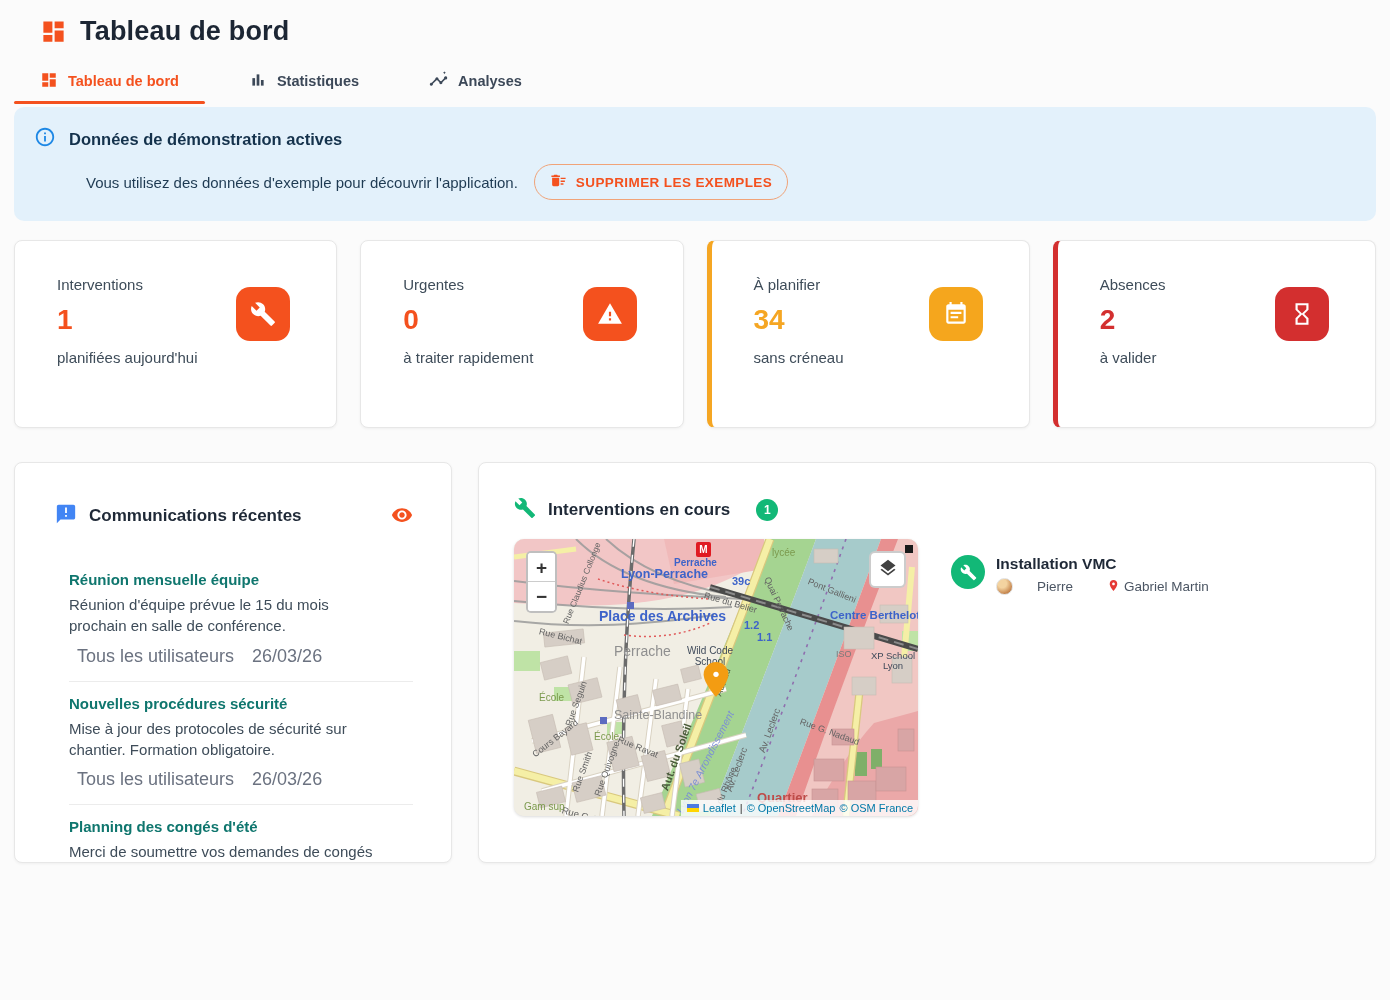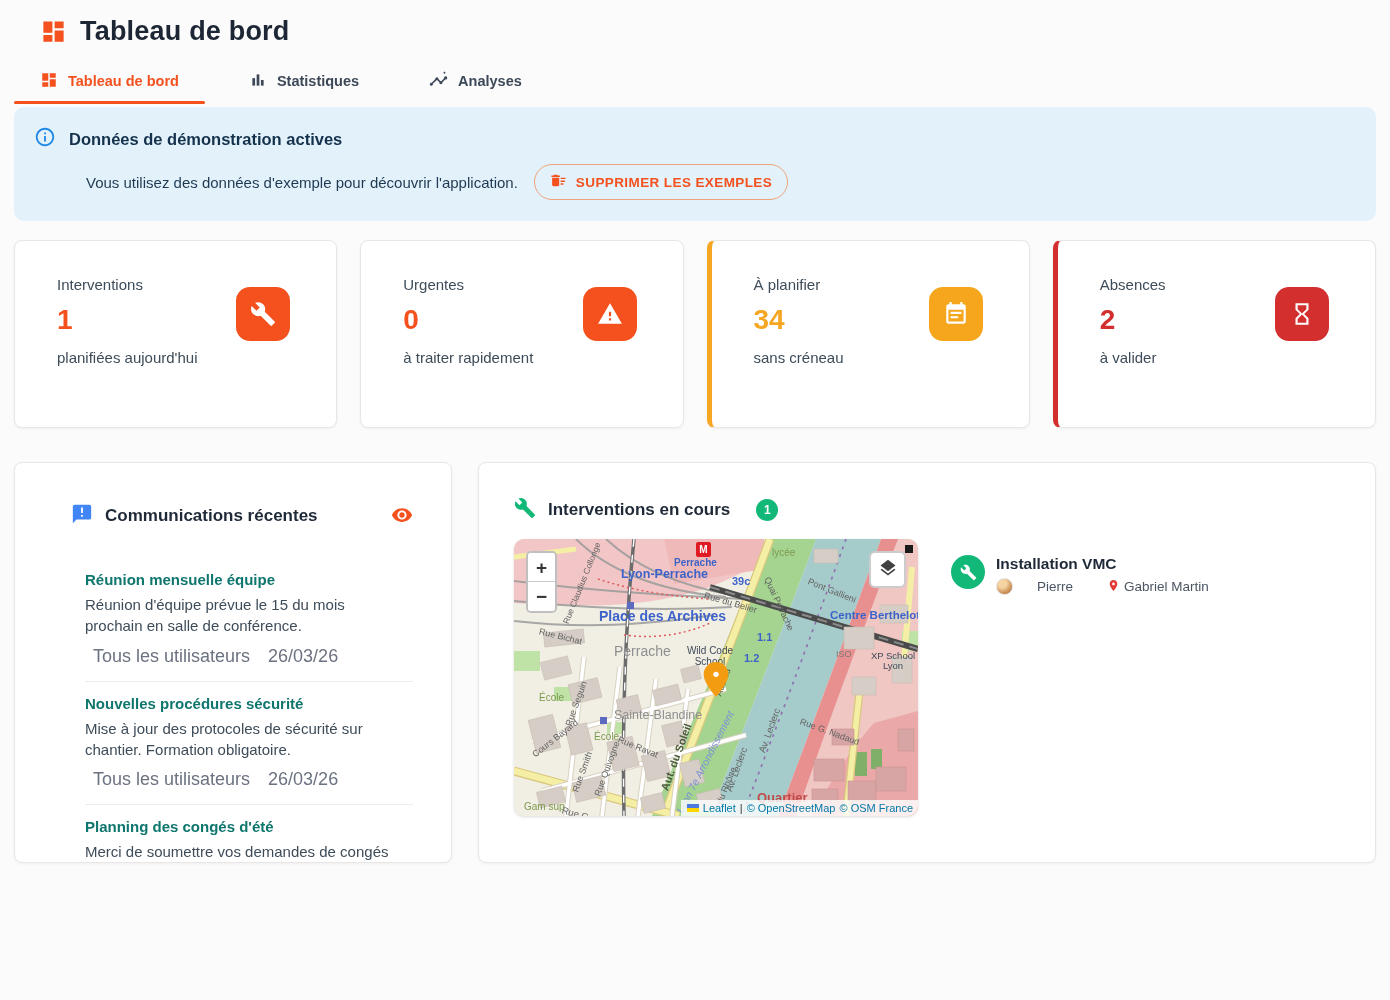--- a/index.html
+++ b/index.html
@@ -37,21 +37,21 @@
   .s-sub { font-size:15px; color:#3E4C59; margin-top:13px; }
   .s-ico { position:absolute; right:46px; top:46px; width:54px; height:54px; border-radius:14px; display:flex; align-items:center; justify-content:center; }
   .bg-orange { background:#F4511E; } .bg-amber { background:#F5A61D; } .bg-red { background:#D32F2F; }
 
   
   .main { margin:34px 14px 0 14px; display:grid; grid-template-columns:438px 1fr; gap:26px; }
   .panel { background:#fff; border:1px solid #E7E7E7; border-radius:8px; box-shadow:0 1px 3px rgba(0,0,0,.05); height:401px; }
   .panel-head { display:flex; align-items:center; gap:12px; }
   .panel-title { font-size:17px; font-weight:bold; color:#1F2937; }
 
-  .comm { padding:40px 38px 0 56px; }
+  .comm { padding:40px 38px 0 40px; }
   .comm .panel-head .panel-title { flex:1; }
   .eye-btn { background:none; border:none; cursor:pointer; display:flex; }
   .comm-list { margin:42px 0 0 14px; }
   .ci-title { font-size:15px; font-weight:bold; color:#0f766e; }
   .ci-body { font-size:15px; color:#3E4C59; line-height:1.42; margin-top:6px; width:320px; }
   .ci-meta { display:flex; gap:18px; margin:9px 0 0 8px; font-size:18px; color:#6B7280;align-items:flex-end; }
   .ci-div { border:none; border-top:1px solid #ECECEC; margin:14px 0 13px 0; }
 
   .interv { padding:34px 0 0 35px; }
   .badge { width:22px; height:22px; border-radius:50%; background:#12B877; color:#fff; font-size:12px; font-weight:bold; display:flex; align-items:center; justify-content:center; margin-left:14px; }
@@ -342,21 +342,21 @@
         <span class="ml ml-blue" style="left:160px;top:18px;font-size:10px">Perrache</span>
         <span class="ml ml-blue" style="left:107px;top:29px;font-size:12.5px">Lyon-Perrache</span>
         <span class="ml ml-blue" style="left:218px;top:36px;font-size:11px">39c</span>
         <span class="ml ml-green" style="left:258px;top:8px;font-size:10px">lycée</span>
         <span class="ml ml-blue" style="left:85px;top:70px;font-size:14px">Place des Archives</span>
         <span class="ml" style="left:190px;top:52px;transform:rotate(16deg)">Rue du Belier</span>
         <span class="ml" style="left:252px;top:34px;transform:rotate(65deg)">Quai Perrache</span>
         <span class="ml" style="left:294px;top:38px;transform:rotate(22deg)">Pont Gallieni</span>
         <span class="ml ml-blue" style="left:316px;top:70px;font-size:11.5px">Centre Berthelot</span>
         <span class="ml ml-blue" style="left:243px;top:92px;font-size:11px">1.1</span>
-        <span class="ml ml-blue" style="left:230px;top:113px;font-size:11px">1.2</span>
+        <span class="ml ml-blue" style="left:230px;top:80px;font-size:11px">1.2</span>
         <span class="ml" style="left:25px;top:88px;transform:rotate(14deg)">Rue Bichat</span>
         <span class="ml ml-area" style="left:100px;top:105px;font-size:14px">Perrache</span>
         <span class="ml ml-poi" style="left:168px;top:106px;font-size:10px;width:56px;white-space:normal;text-align:center">Wild Code School</span>
         <span class="ml" style="left:322px;top:111px;color:#7a7a7a">ISO</span>
         <span class="ml ml-poi" style="left:350px;top:112px;font-size:9.5px;width:58px;white-space:normal;text-align:center">XP School Lyon</span>
         <span class="ml" style="left:52px;top:80px;font-size:8.5px;transform:rotate(-68deg)">Rue Claudius Collonge</span>
         <span class="ml" style="left:150px;top:245px;font-size:11px;font-weight:bold;color:#4A5B3A;transform:rotate(-70deg)">Aut. du Soleil</span>
         <span class="ml" style="left:205px;top:152px;color:#4A5B3A;transform:rotate(-70deg)">Aut. du</span>
         <span class="ml ml-area" style="left:100px;top:170px;font-size:12.5px">Sainte-Blandine</span>
         <span class="ml ml-green" style="left:25px;top:153px;font-size:10px">École</span>

